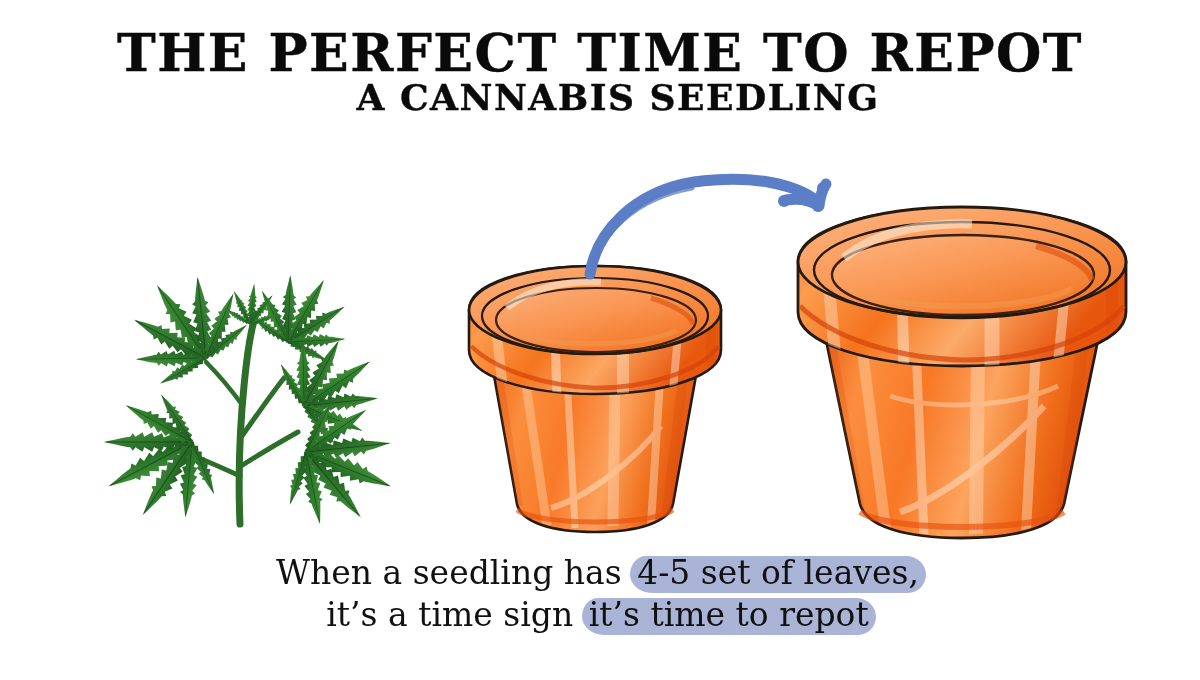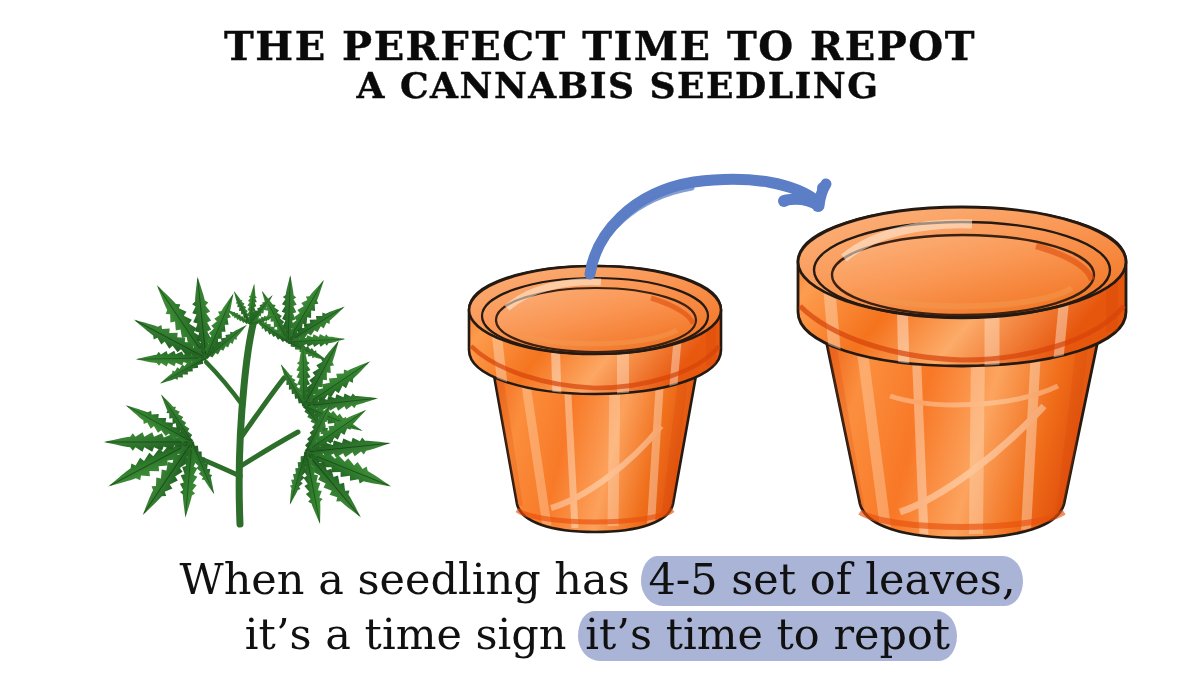--- a/index.html
+++ b/index.html
@@ -29,35 +29,35 @@
   }
   .title-line {
     font-family: "DejaVu Serif", "Liberation Serif", serif;
     font-weight: 700;
     color: #0a0a0a;
     letter-spacing: 1.5px;
     line-height: 1.02;
     text-transform: uppercase;
     -webkit-text-stroke: 0.4px #0a0a0a;
   }
-  #title-line-1 { font-size: 40px; }
+  #title-line-1 { font-size: 52px; }
   #title-line-2 { font-size: 36px; margin-left: 36px; }
 
   
   #caption-block {
     position: absolute;
     left: 0;
     top: 552px;
     width: 1200px;
     text-align: center;
     user-select: none;
   }
   .caption-line {
     font-family: "DejaVu Serif", "Liberation Serif", serif;
-    font-size: 43px;
+    font-size: 33px;
     color: #111111;
     line-height: 1.28;
     white-space: nowrap;
   }
   .caption-line .hl {
     position: relative;
     display: inline-block;
     padding: 0 5px;
     z-index: 1;
   }

